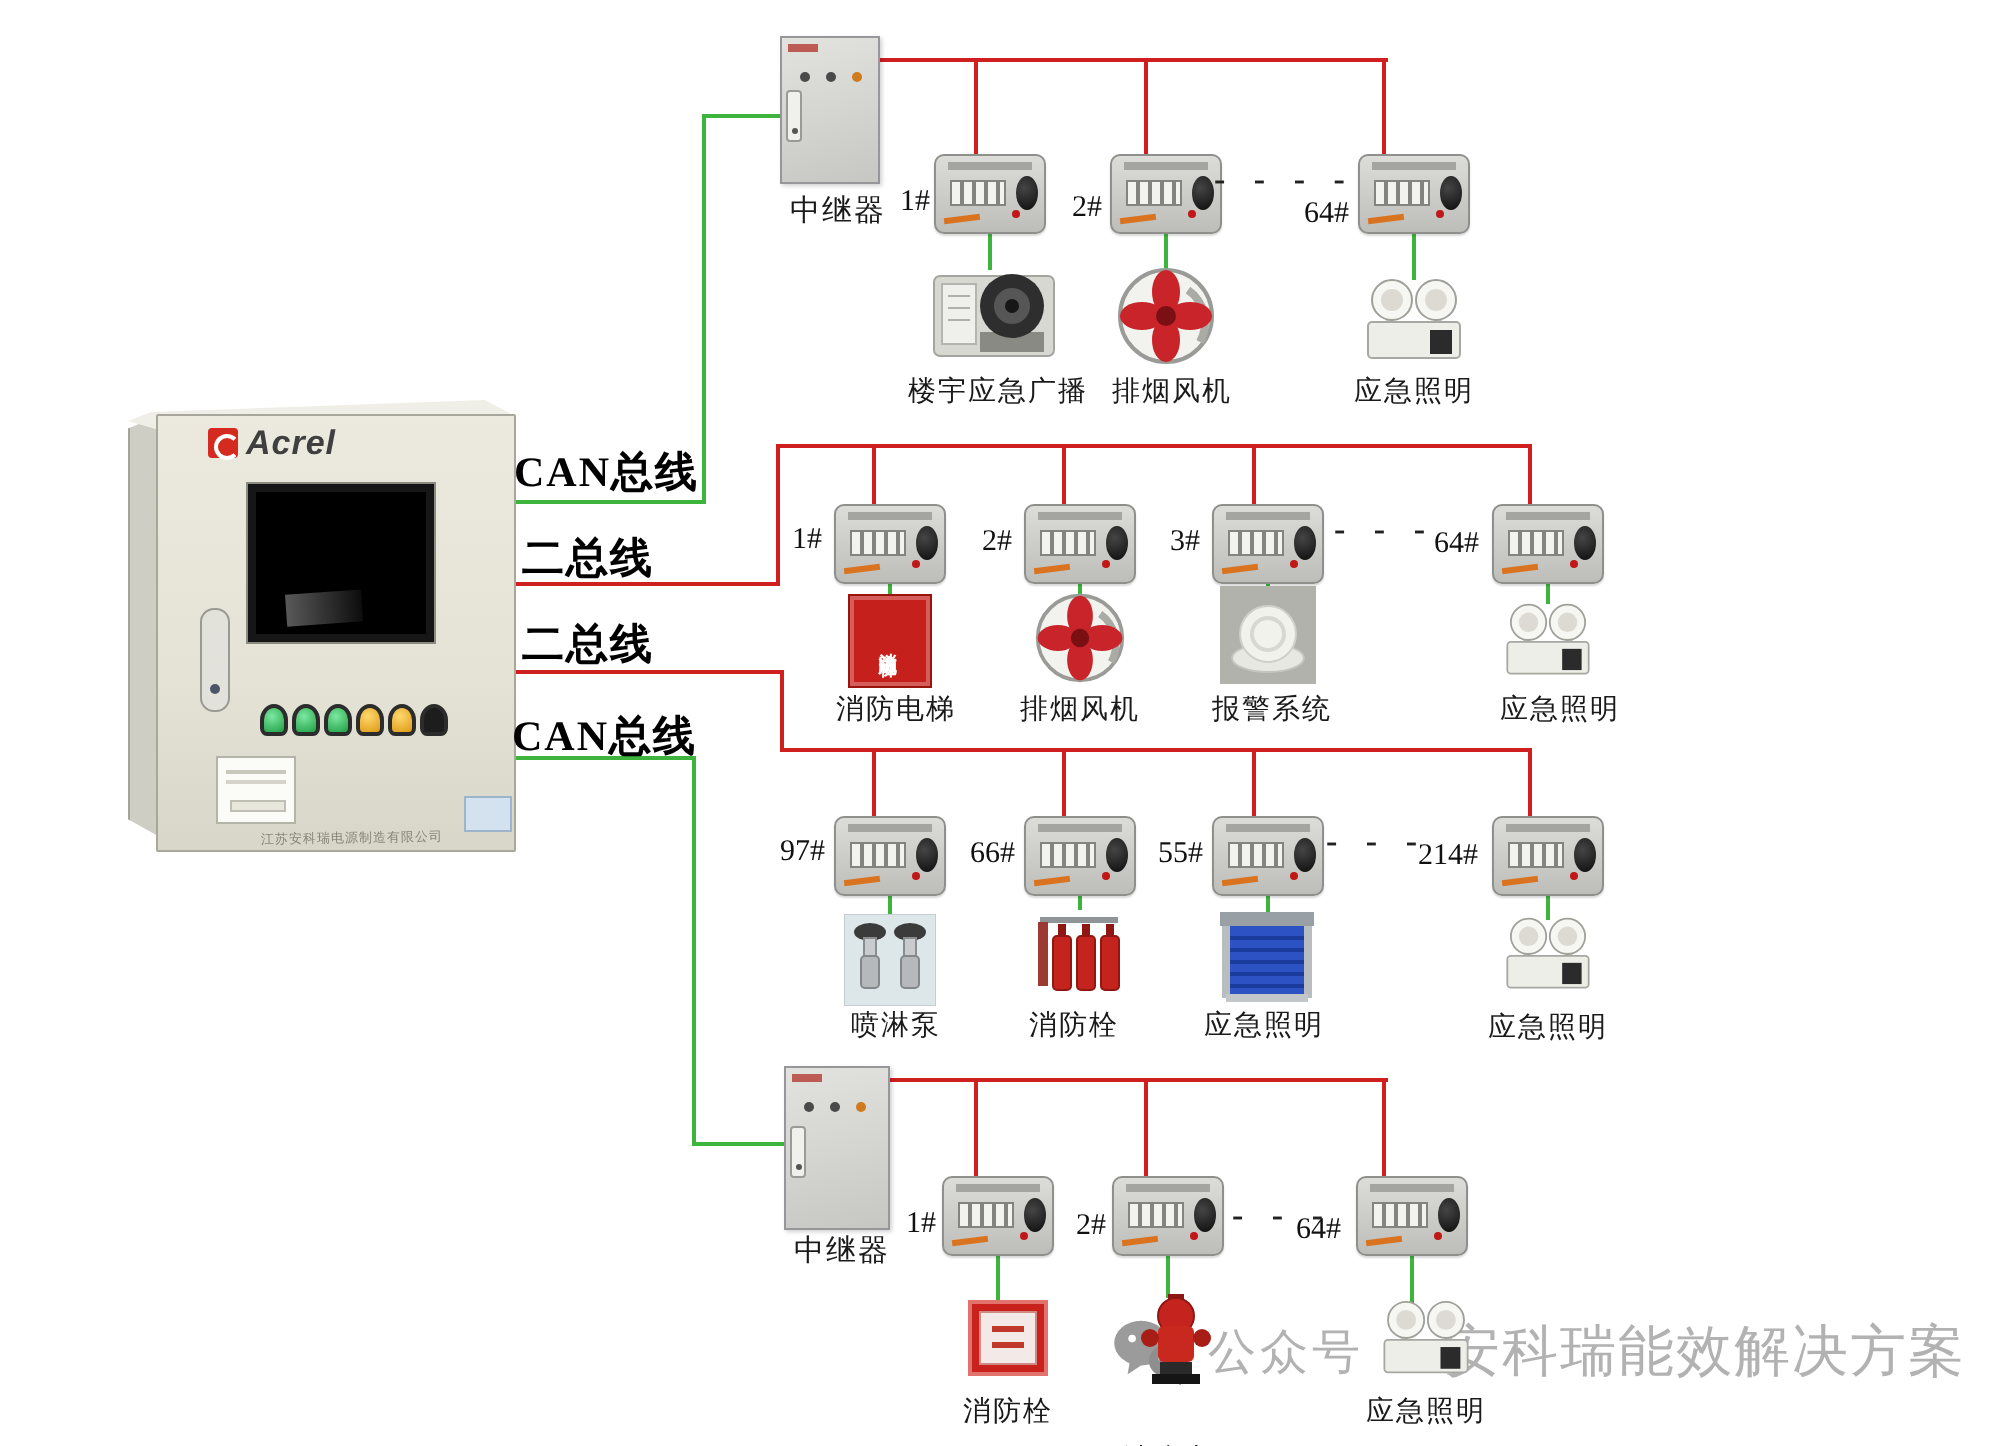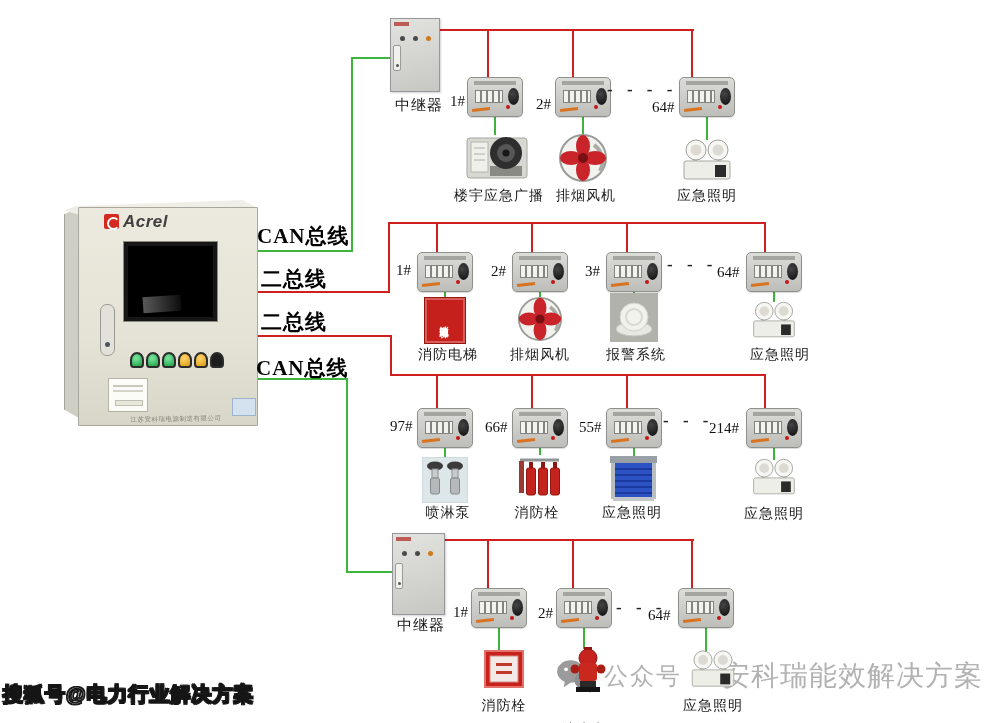--- a/index.html
+++ b/index.html
@@ -492,15 +492,14 @@
       <circle cx="16.5" cy="11" r="1.7" fill="#ffffff"></circle>
       <ellipse cx="25" cy="21" rx="8.5" ry="7.5" fill="#8e8e8e"></ellipse>
       <path d="M29 27 L31 32 L25 29 Z" fill="#8e8e8e"></path>
       <circle cx="22" cy="19.5" r="1.4" fill="#ffffff"></circle>
       <circle cx="28" cy="19.5" r="1.4" fill="#ffffff"></circle>
     </svg>
     <span class="acct">公众号</span>
     <span class="name">安科瑞能效解决方案</span>
   </div>
 
-  <div class="wm-left">搜狐号@电力行业解决方案</div>
 
 </div>
 
 </body></html>

